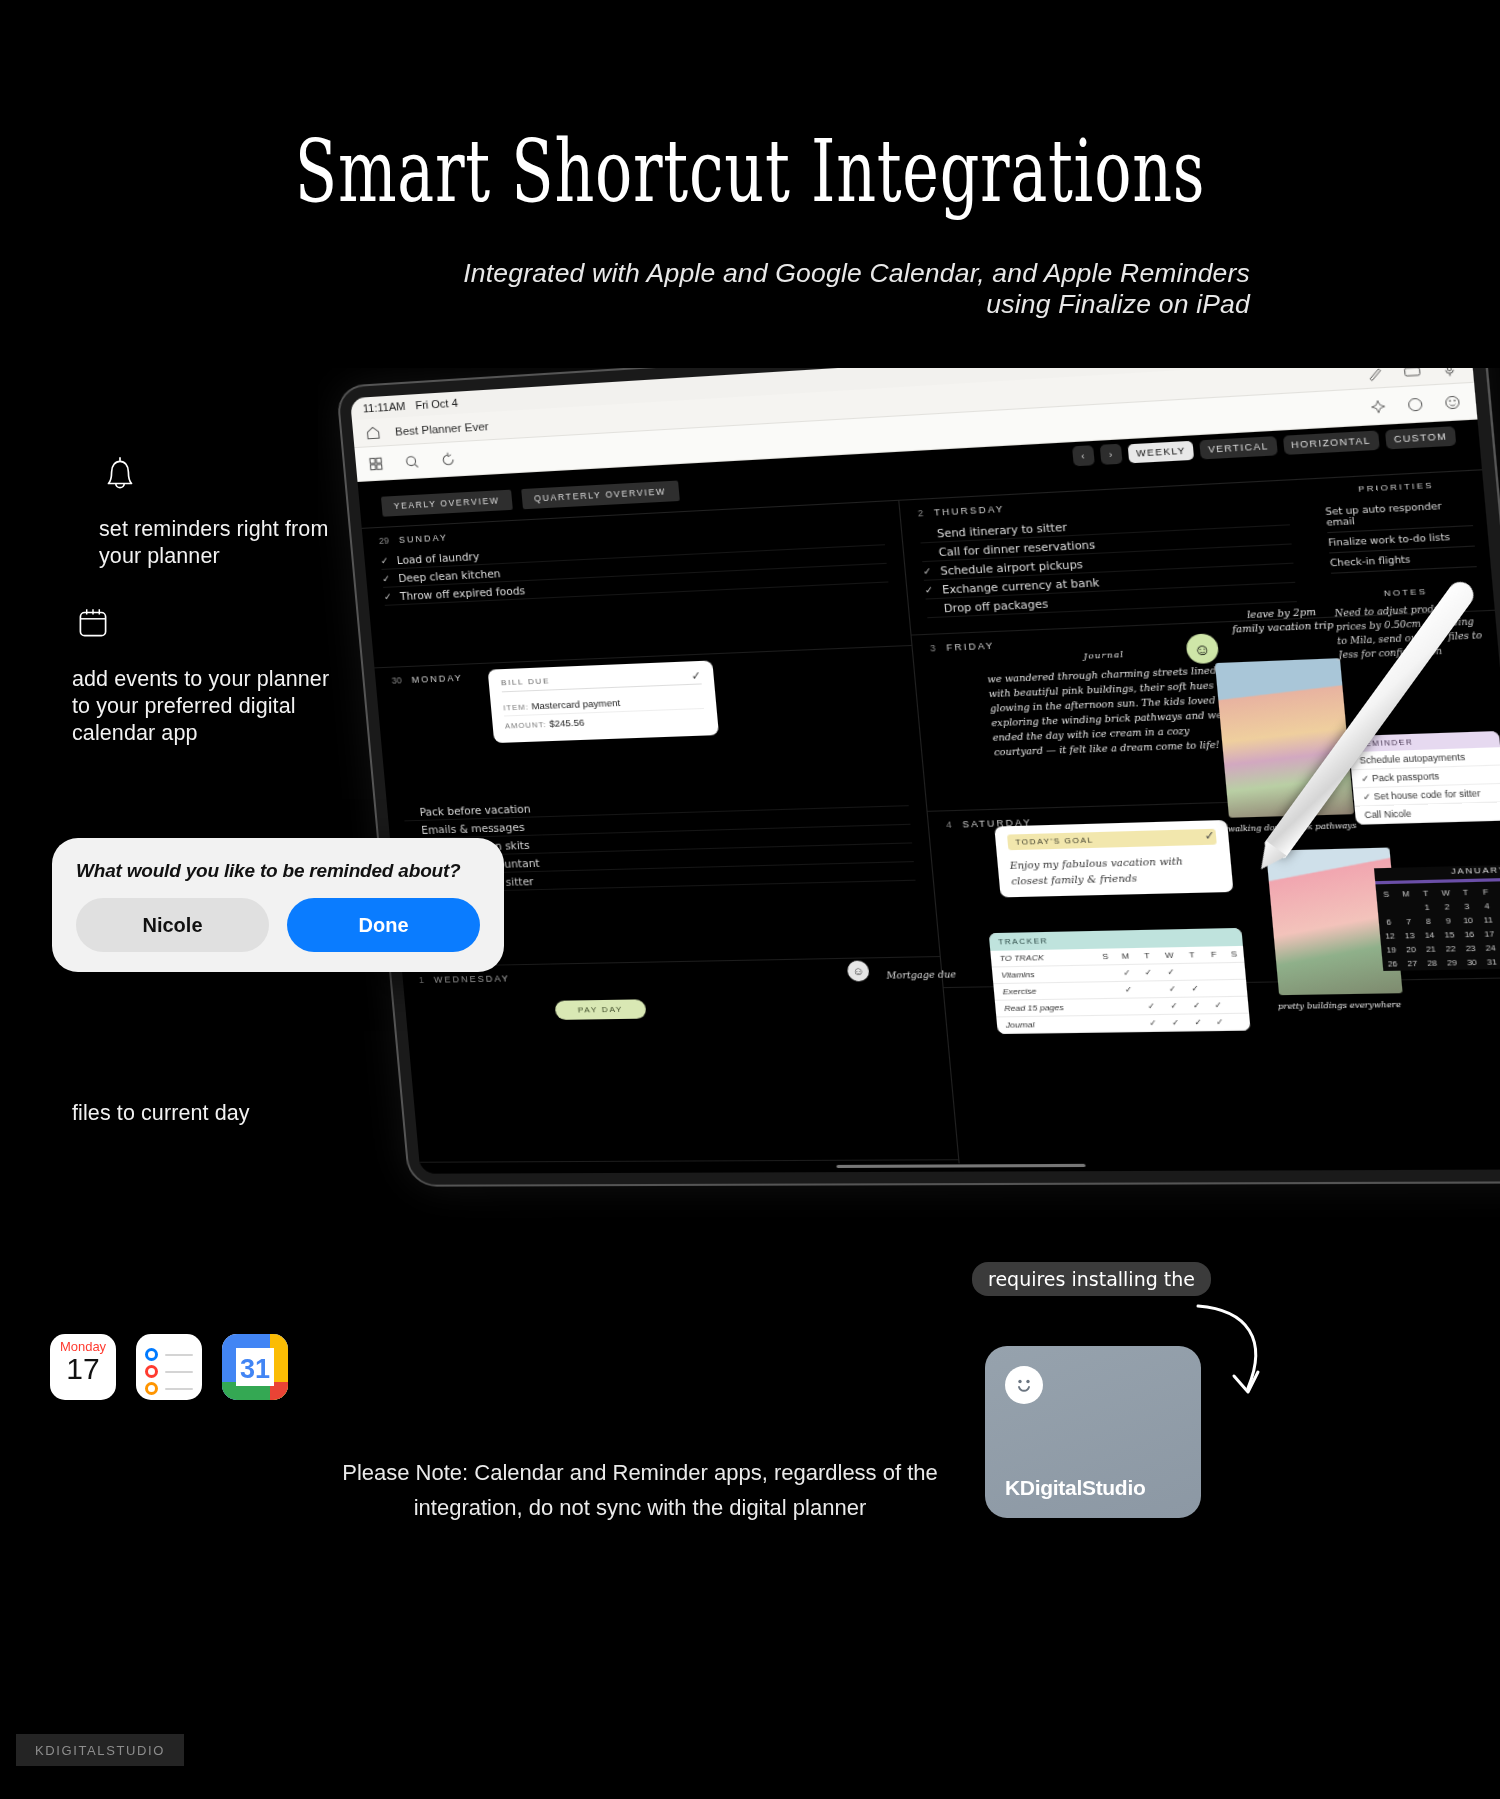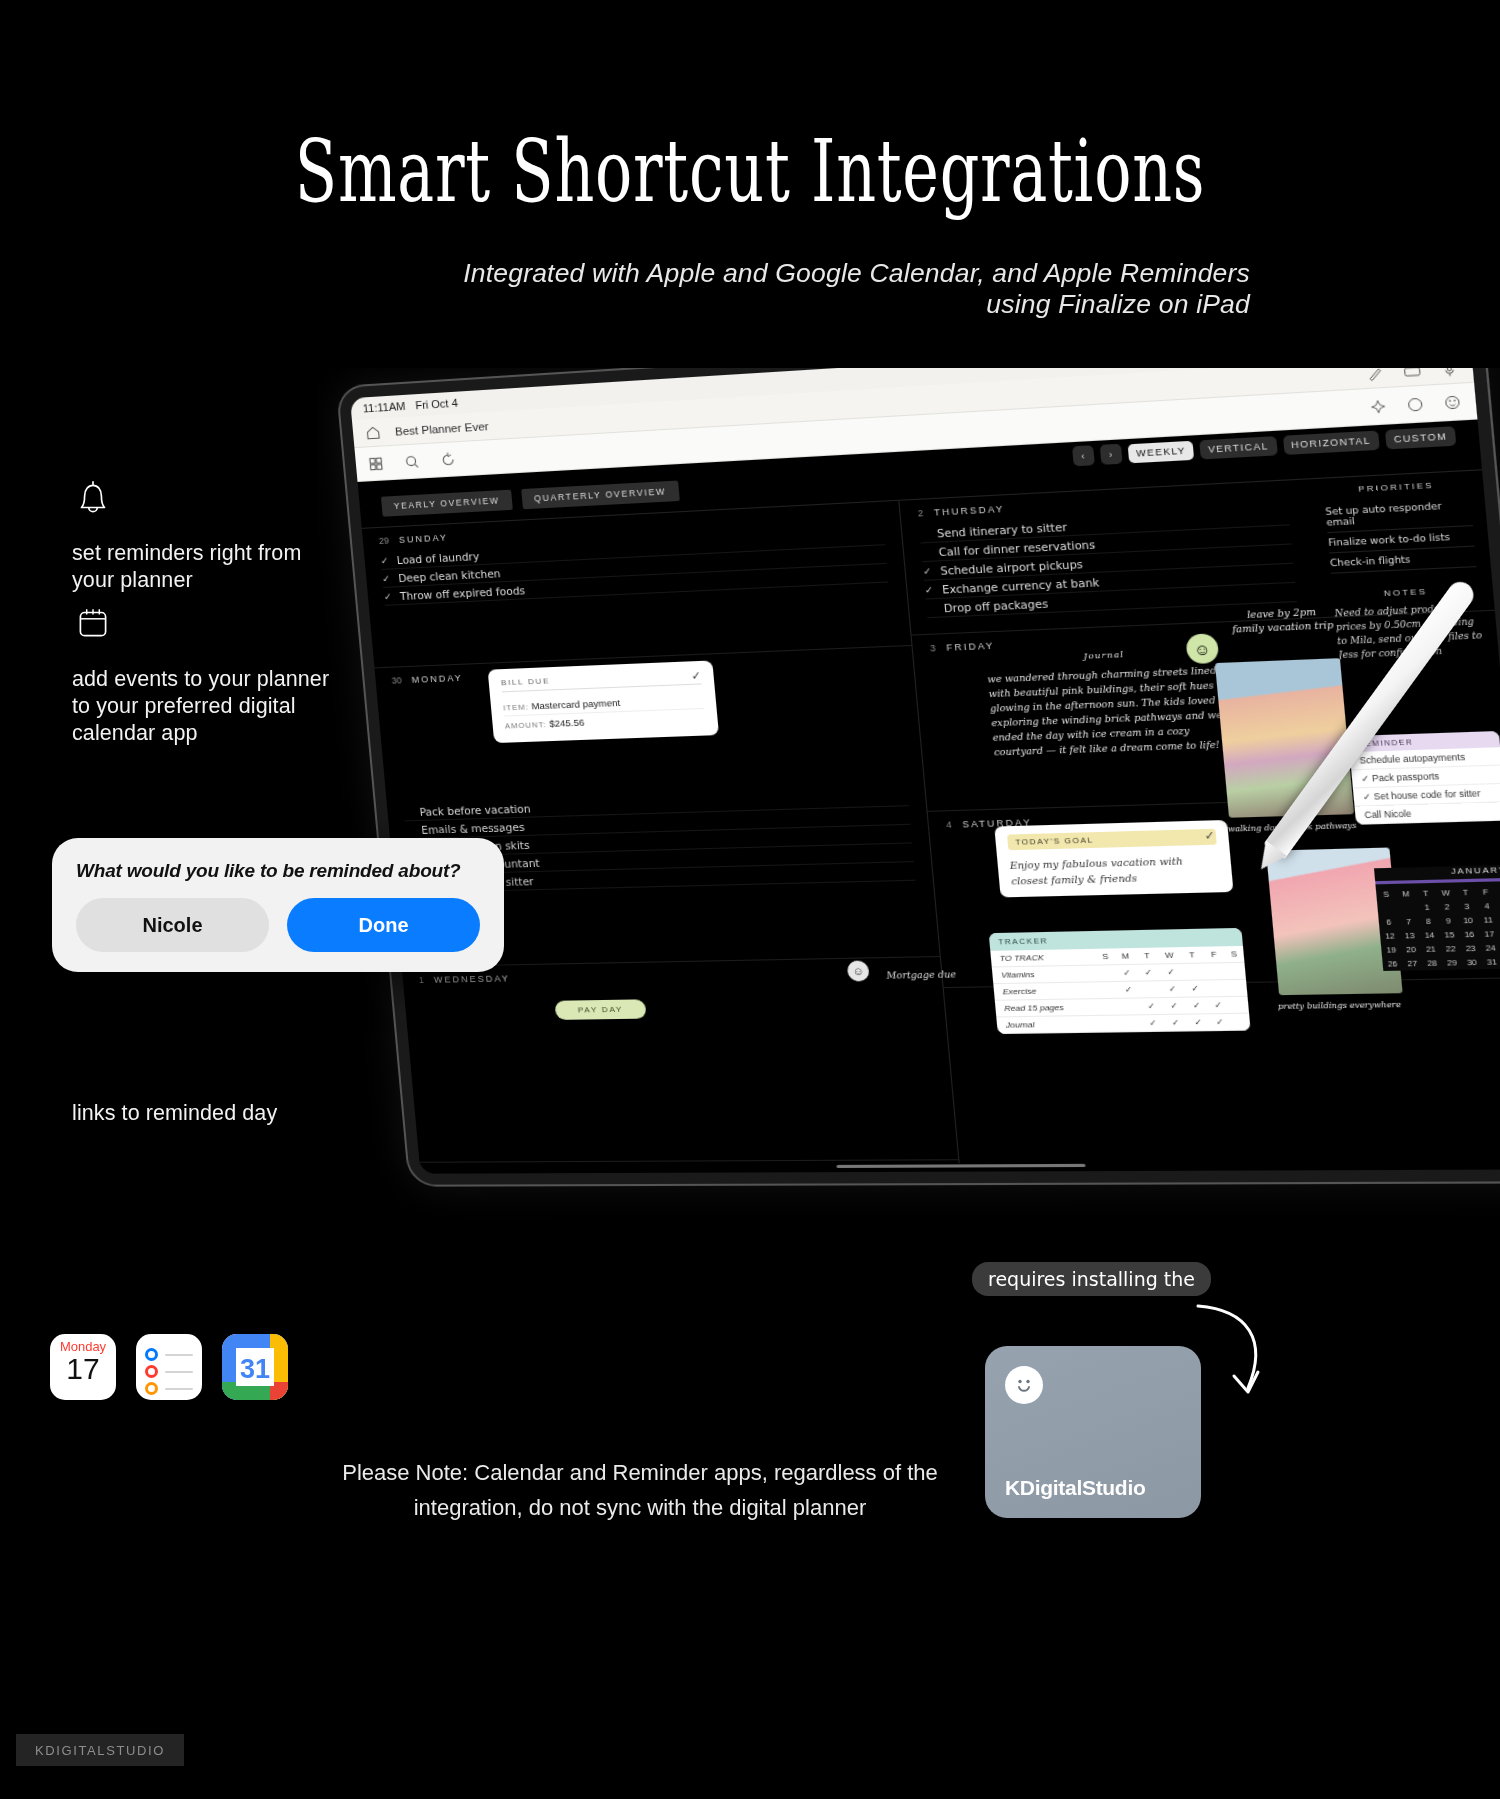--- a/index.html
+++ b/index.html
@@ -30,21 +30,21 @@
     font-style: italic;
   }
 
   
   .feature { position: absolute; left: 72px; width: 260px; }
   .feature .ficon { width: 42px; height: 42px; margin-bottom: 18px; }
   .feature .ftext {
     color: #f2f2f2; font-size: 21.5px; line-height: 27px;
     font-weight: 300; letter-spacing: 0.1px;
   }
-  #feature-reminders { top: 476px; }
+  #feature-reminders { top: 452px; margin-left: 27px; }
   #feature-calendar { top: 602px; }
   #feature-link { top: 1100px; }
   #feature-link .ftext { font-size: 21.5px; }
 
   
   .ipad-wrap {
     position: absolute; left: 318px; top: 368px;
     width: 1190px; height: 900px;
     overflow: hidden;
   }
@@ -254,21 +254,21 @@
   <div class="feature" id="feature-calendar">
     <svg class="ficon" viewBox="0 0 40 40">
       <rect x="8" y="10" width="24" height="22" rx="4" fill="none" stroke="#fff" stroke-width="1.6"></rect>
       <path d="M8 16 H32" stroke="#fff" stroke-width="1.4"></path>
       <path d="M14 7 V12 M20 7 V12 M26 7 V12" stroke="#fff" stroke-width="1.4"></path>
     </svg>
     <div class="ftext">add events to your planner to your preferred digital calendar app</div>
   </div>
 
   <div class="feature" id="feature-link">
-    <div class="ftext">links to reminded day</div>
+    <div class="ftext">files to current day</div>
   </div>
 
   <div class="ipad-wrap">
     <div class="ipad">
       <div class="screen">
 
         <div class="ios-statusbar">
           <span>11:11AM</span>
           <span>Fri Oct 4</span>
         </div>

